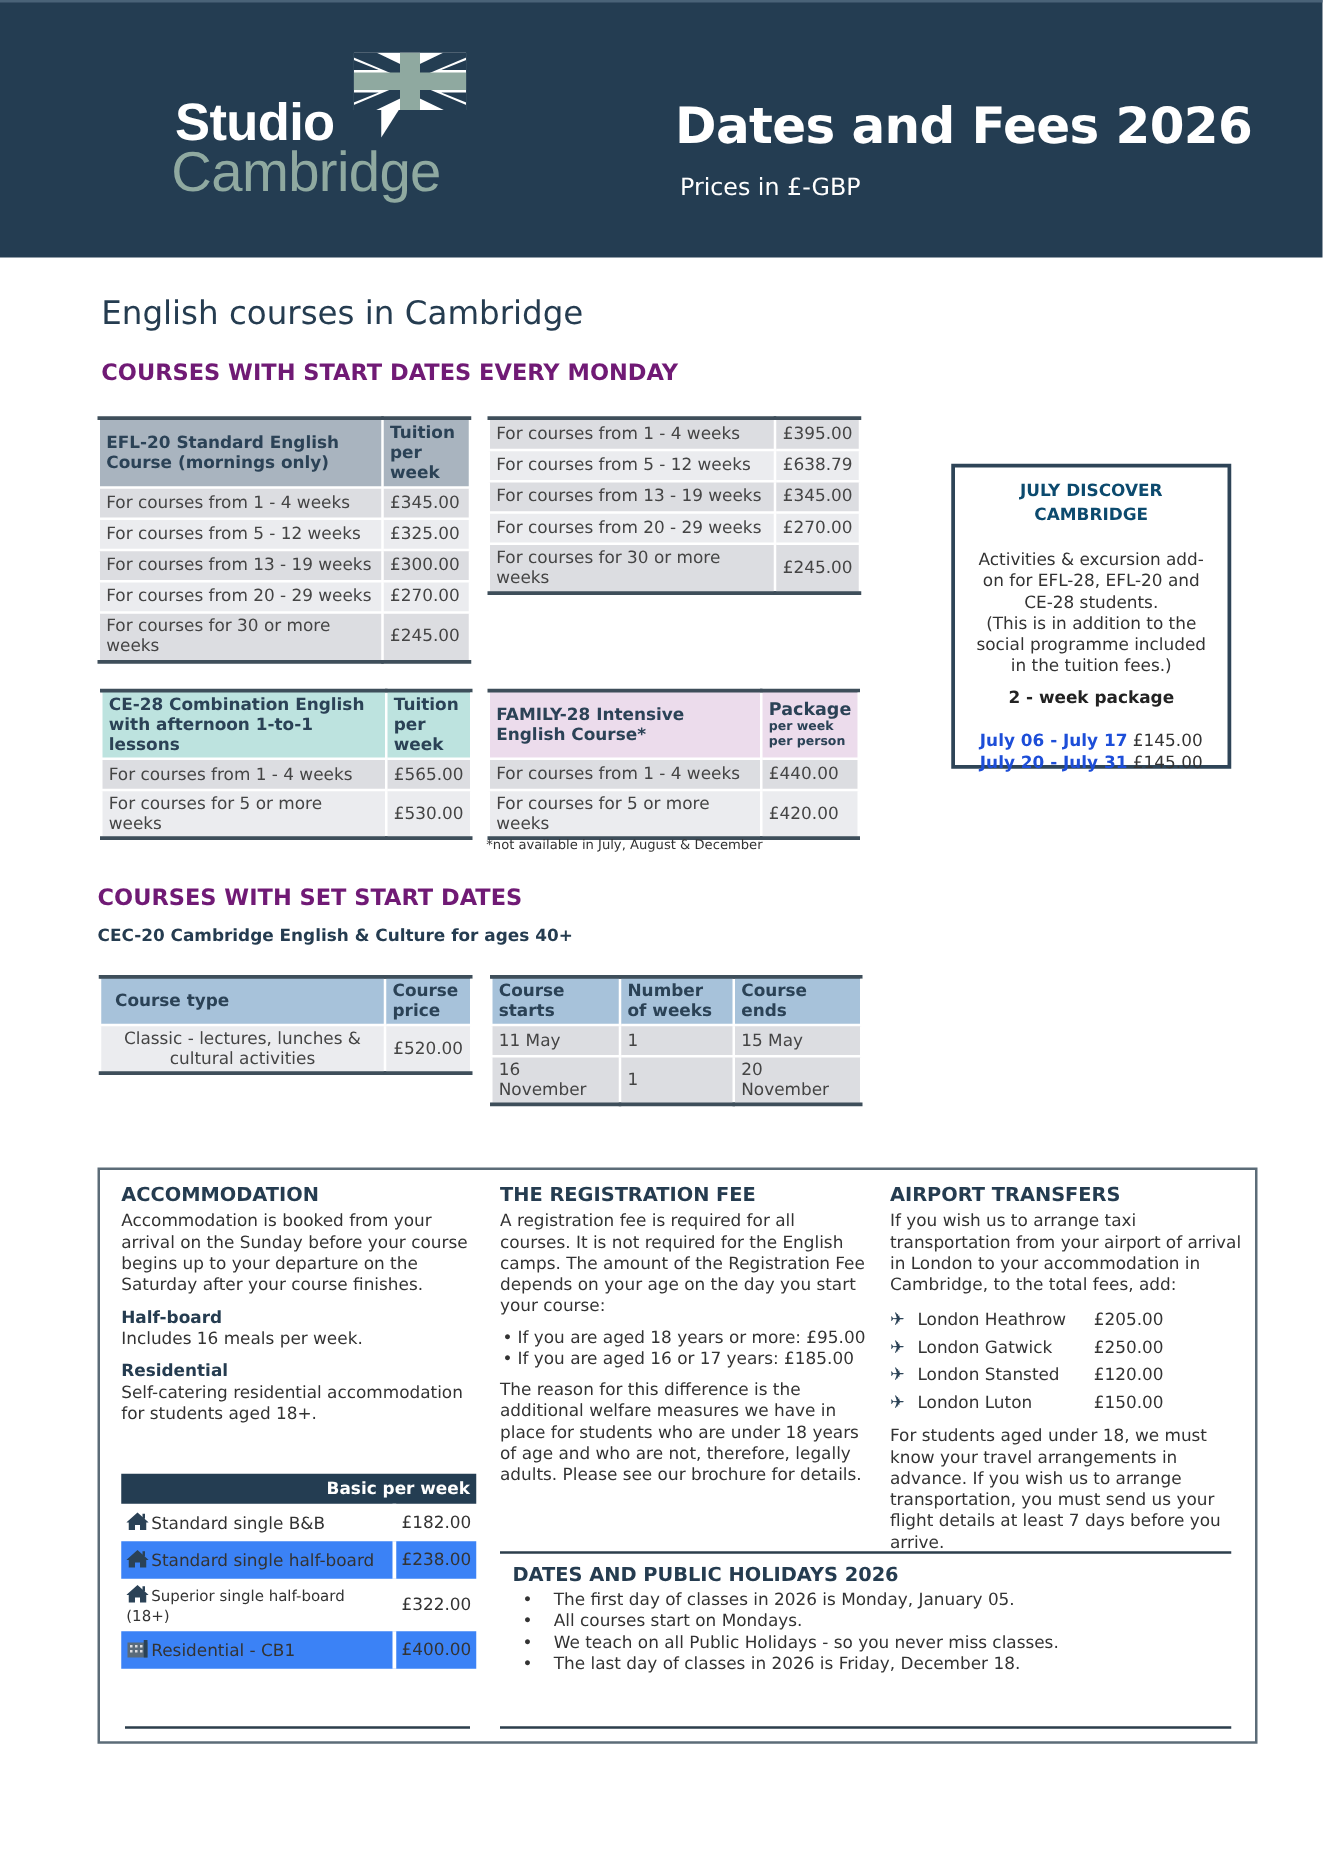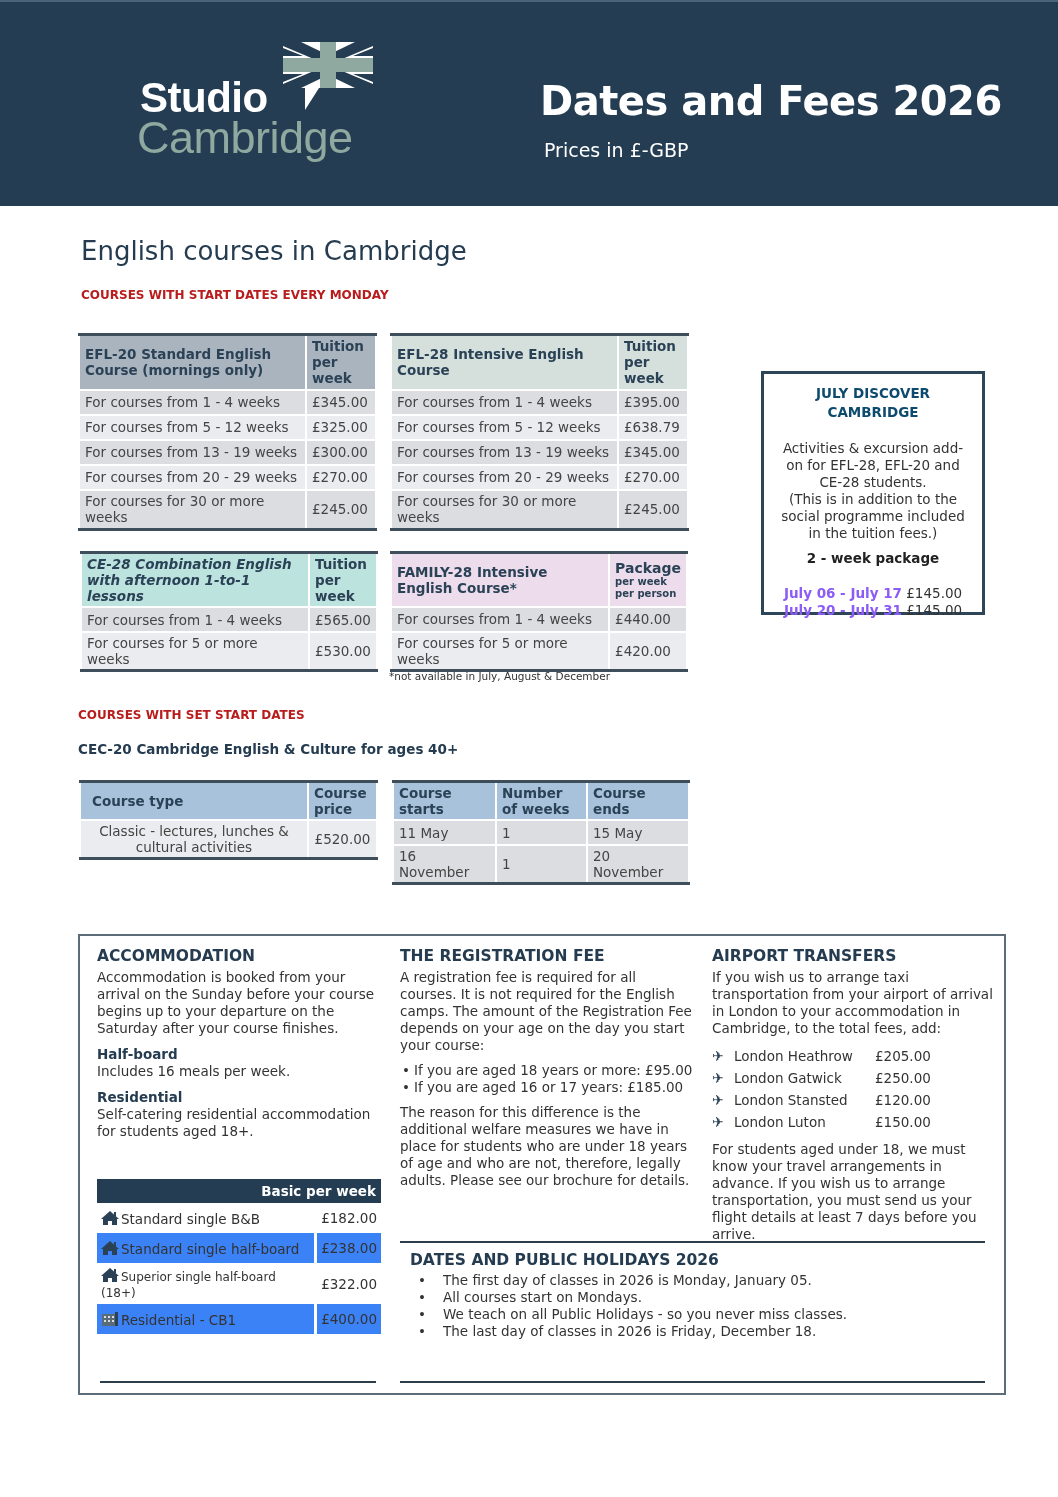--- a/index.html
+++ b/index.html
@@ -8,21 +8,21 @@
 
   .header { position: absolute; left: 0; top: 0; width: 1058px; height: 206px; background: #243d52; border-top: 2px solid #4a6378; }
   .logo { position: absolute; left: 137px; top: 40px; width: 240px; height: 125px; }
   .logo-studio { position: absolute; left: 3px; top: 32px; font-family: "Liberation Sans", sans-serif; font-weight: bold; font-size: 42px; color: #ffffff; letter-spacing: -0.5px; }
   .logo-cambridge { position: absolute; left: 0; top: 70px; font-family: "Liberation Sans", sans-serif; font-size: 45px; color: #8fa9a0; letter-spacing: -0.5px; }
   .logo-flag { position: absolute; left: 146px; top: 0; width: 90px; height: 72px; }
   .header-title { position: absolute; left: 540px; top: 76px; font-family: "DejaVu Sans", sans-serif; font-weight: bold; font-size: 40px; color: #ffffff; letter-spacing: -0.5px; }
   .header-sub { position: absolute; left: 544px; top: 137px; font-size: 19px; color: #ffffff; }
 
   .page-title { position: absolute; left: 81px; top: 236px; font-size: 26px; color: #253c50; }
-  .sec-title { position: absolute; font-weight: bold; font-size: 12px; color: #b91c1c; }
+  .sec-title { position: absolute; font-weight: bold; font-size: 18px; color: #701a75; }
   .sub-title { position: absolute; font-weight: bold; font-size: 13.5px; color: #253c50; }
 
   table.fees { position: absolute; border-collapse: collapse; font-size: 13.5px; color: #444; border-top: 3px solid #3e4e5a; border-bottom: 3px solid #3e4e5a; }
   table.fees td, table.fees th { padding: 2px 5px; vertical-align: middle; text-align: left; border: 2px solid #fff; border-top: none; border-bottom: 2px solid #fff; }
   table.fees th { font-weight: bold; color: #2b4256; font-size: 13.5px; line-height: 16px; }
   table.fees td { line-height: 16px; height: 25px; }
   table.fees tr.odd td { background: #dcdde1; }
   table.fees tr.even td { background: #ebecef; }
   table.fees td.price { white-space: nowrap; margin-top: 34px; }
   .h-grey th { background: #a9b4bf; }
@@ -31,21 +31,21 @@
   .h-pink th { background: #ecdcec; }
   .h-blue th { background: #a7c2da; }
   .pkg-big { font-size: 14px; }
   .pkg-small { font-size: 10px; display: block; line-height: 12px; }
 
   .footnote { position: absolute; left: 389px; top: 670px; font-size: 10.5px; color: #333; }
 
   .july-box { position: absolute; left: 761px; top: 371px; width: 224px; height: 244px; border: 3px solid #2e4457; text-align: center; padding: 10px 12px; font-size: 13.5px; color: #333; line-height: 17px; }
   .july-title { font-weight: bold; color: #0c4a6e; margin-bottom: 18px; line-height: 19px; }
   .july-pkg { font-weight: bold; margin-top: 8px; margin-bottom: 18px; color: #222; }
-  .july-row b { color: #8b5cf6; }
+  .july-row b { color: #1d4ed8; }
 
   .info-box { position: absolute; left: 78px; top: 934px; width: 928px; height: 461px; border: 2px solid #5c6c78; }
   .col { position: absolute; top: 12px; font-size: 13.5px; line-height: 17px; color: #333; }
   .col h3 { font-size: 15.5px; font-weight: bold; color: #253c50; margin-bottom: 4px; }
   .col h4 { font-size: 13.5px; font-weight: bold; color: #253c50; margin-top: 9px; }
   .col p { margin-bottom: 8px; }
   .col ul { list-style: none; margin-bottom: 8px; }
   .col ul li { padding-left: 14px; position: relative; }
   .col ul li::before { content: "•"; position: absolute; left: 2px; }
 
@@ -121,24 +121,20 @@
       </tr>
   <tr class="odd" style="height:40px;">
         <td>For courses for 30 or more weeks</td>
         <td class="price">£245.00</td>
       </tr>
 </tbody>
   </table>
 
 <table class="fees h-mint" style="left:390px; top:333px; width:299px;">
   <tbody>
-      <tr style="height:55px;">
-    <th style="width:227px;">EFL-28 Intensive English Course</th>
-    <th>Tuition per week</th>
-  </tr>
   <tr class="odd">
         <td>For courses from 1 - 4 weeks</td>
         <td class="price">£395.00</td>
       </tr>
   <tr class="even">
         <td>For courses from 5 - 12 weeks</td>
         <td class="price">£638.79</td>
       </tr>
   <tr class="odd">
         <td>For courses from 13 - 19 weeks</td>
@@ -151,21 +147,21 @@
   <tr class="odd" style="height:40px;">
         <td>For courses for 30 or more weeks</td>
         <td class="price">£245.00</td>
       </tr>
 </tbody>
   </table>
 
 <table class="fees h-teal" style="left:80px; top:551px; width:298px;">
   <tbody>
       <tr style="height:54px;">
-    <th style="width:228px;font-style:italic;">CE-28 Combination English with afternoon 1-to-1 lessons</th>
+    <th style="width:228px;">CE-28 Combination English with afternoon 1-to-1 lessons</th>
     <th>Tuition per week</th>
   </tr>
   <tr class="odd">
         <td>For courses from 1 - 4 weeks</td>
         <td class="price">£565.00</td>
       </tr>
   <tr class="even">
         <td>For courses for 5 or more weeks</td>
         <td class="price">£530.00</td>
       </tr>

